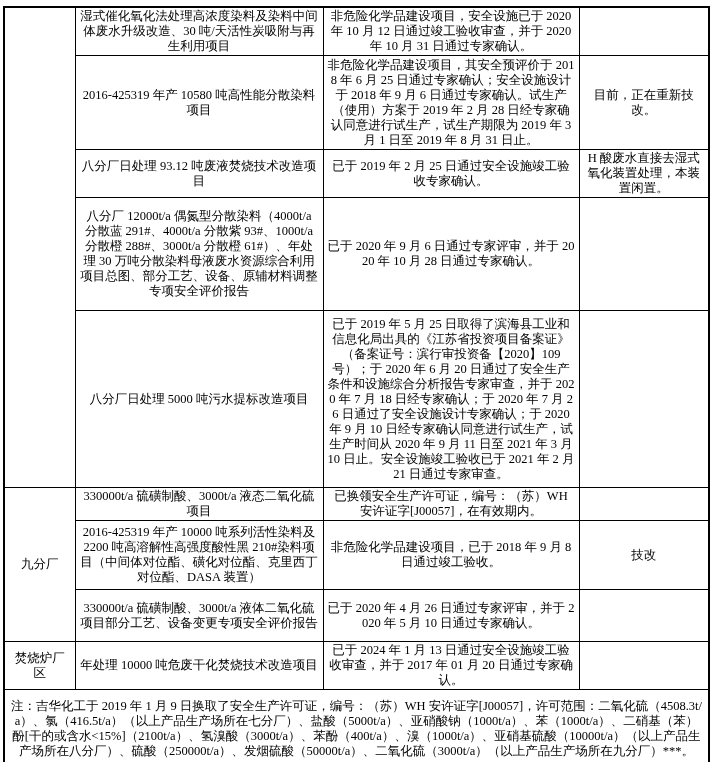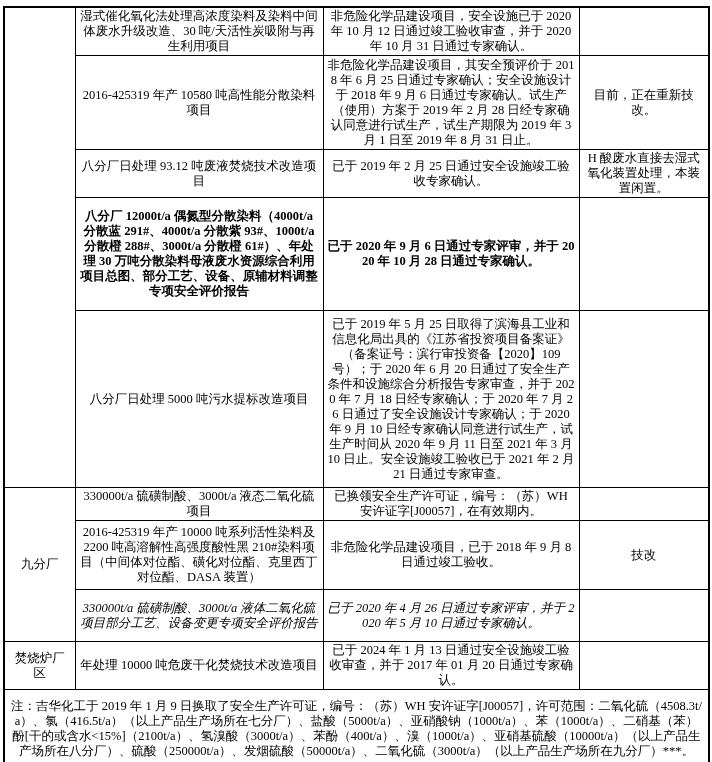--- a/index.html
+++ b/index.html
@@ -43,25 +43,25 @@
     text-align: justify;
     text-align-last: center;
     font-size: 12.5px;
     line-height: 15.5px;
     padding: 3px 5px;
     vertical-align: top;
   }
   tr.r1 { height: 46px; margin-left: 16px; }
   tr.r2 { height: 94px; }
   tr.r3 { height: 48px; }
-  tr.r4 { height: 113px; font-weight: bold; }
+  tr.r4 { height: 113px; }
   tr.r5 { height: 177px; }
   tr.r6 { height: 30px; }
   tr.r7 { height: 69px; }
-  tr.r8 { height: 52px; font-style: italic; }
+  tr.r8 { height: 52px; }
   tr.r9 { height: 46px; }
   tr.rnote { height: 79px; }
 </style>
 </head>
 <body>
 
 <div class="doc-page">
   <table class="approval-table">
     <colgroup>
       <col style="width:71px">

